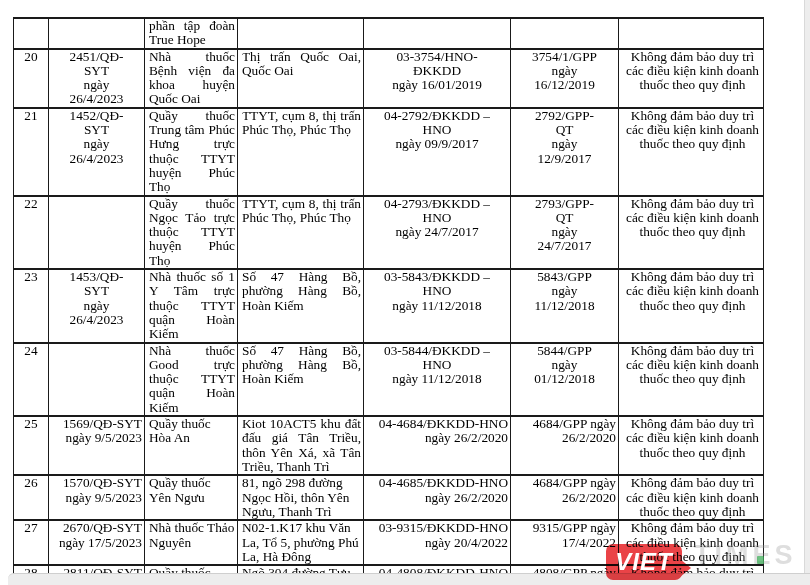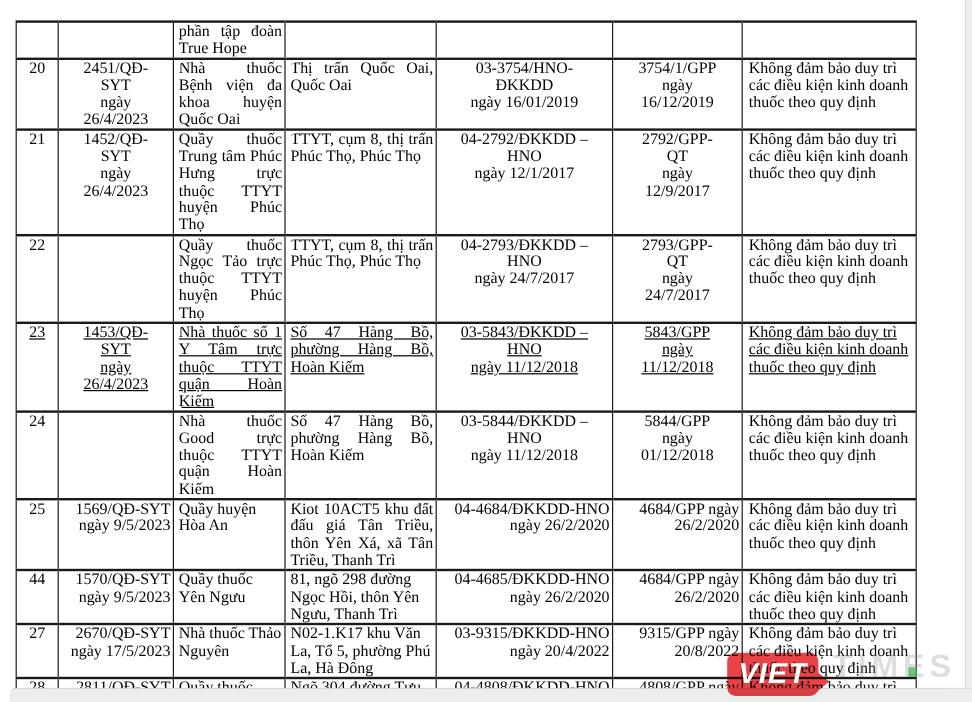--- a/index.html
+++ b/index.html
@@ -18,27 +18,27 @@
     font-size:13.3px;line-height:14.3px;color:#000;
     overflow:hidden;word-break:normal;hyphens:none;
   }
   .c-no{text-align:center;padding:0 1px;margin-top:22px;}
   .c-dec,.c-dk,.c-gpp{white-space:pre-line;}
   .grp-a .c-dec,.grp-a .c-dk,.grp-a .c-gpp{text-align:center;padding:0 18px;}
   .grp-b .c-dec,.grp-b .c-dk,.grp-b .c-gpp{text-align:right;padding:0 2px 0 5px;}
   .r0 .c-name,
   .grp-a .c-name,.grp-a .c-addr,
   .r6 .c-addr{text-align:justify;text-justify:inter-word;border-radius:12px;}
-  .c-rsn{text-align:left;padding-left:5px;}
+  .c-rsn{text-align:center;padding-left:5px;}
   
   .r0 td{height:26px;}
   .r1 td{height:41px;}
   .r2 td{height:70px;}
   .r3 td{height:57px;}
-  .r4 td{height:55px;text-decoration:underline;}
+  .r4 td{height:55px;}
   .r5 td{height:45px;}
   .r6 td{height:53px;}
   .r7 td{height:43px;}
   .r8 td{height:43px;}
   .r9 td{height:41px;}
 
   
   .right-strip{
     position:absolute;right:0;top:0;width:5px;height:585px;
     background:#ededed;border-left:1px solid #d9d9d9;
@@ -112,21 +112,21 @@
 16/12/2019</td>
         <td class="c-rsn">Không đảm bảo duy trì các điều kiện kinh doanh thuốc theo quy định</td>
       </tr>
       <tr class="r2 grp-a">
         <td class="c-no">21</td>
         <td class="c-dec">1452/QĐ-SYT
 ngày 26/4/2023</td>
         <td class="c-name">Quầy thuốc Trung tâm Phúc Hưng trực thuộc TTYT huyện Phúc Thọ</td>
         <td class="c-addr">TTYT, cụm 8, thị trấn Phúc Thọ, Phúc Thọ</td>
         <td class="c-dk">04-2792/ĐKKDD – HNO
-ngày 12/1/2017</td>
+ngày 09/9/2017</td>
         <td class="c-gpp">2792/GPP-QT
 ngày 12/9/2017</td>
         <td class="c-rsn">Không đảm bảo duy trì các điều kiện kinh doanh thuốc theo quy định</td>
       </tr>
       <tr class="r3 grp-a">
         <td class="c-no">22</td>
         <td class="c-dec"></td>
         <td class="c-name">Quầy thuốc Ngọc Tảo trực thuộc TTYT huyện Phúc Thọ</td>
         <td class="c-addr">TTYT, cụm 8, thị trấn Phúc Thọ, Phúc Thọ</td>
         <td class="c-dk">04-2793/ĐKKDD – HNO
@@ -155,50 +155,50 @@
         <td class="c-dk">03-5844/ĐKKDD – HNO
 ngày 11/12/2018</td>
         <td class="c-gpp">5844/GPP ngày
 01/12/2018</td>
         <td class="c-rsn">Không đảm bảo duy trì các điều kiện kinh doanh thuốc theo quy định</td>
       </tr>
       <tr class="r6 grp-b">
         <td class="c-no">25</td>
         <td class="c-dec">1569/QĐ-SYT
 ngày 9/5/2023</td>
-        <td class="c-name">Quầy huyện Hòa An</td>
+        <td class="c-name">Quầy thuốc Hòa An</td>
         <td class="c-addr">Kiot 10ACT5 khu đất đấu giá Tân Triều, thôn Yên Xá, xã Tân Triều, Thanh Trì</td>
         <td class="c-dk">04-4684/ĐKKDD-HNO
 ngày 26/2/2020</td>
         <td class="c-gpp">4684/GPP ngày
 26/2/2020</td>
         <td class="c-rsn">Không đảm bảo duy trì các điều kiện kinh doanh thuốc theo quy định</td>
       </tr>
       <tr class="r7 grp-b">
-        <td class="c-no">44</td>
+        <td class="c-no">26</td>
         <td class="c-dec">1570/QĐ-SYT
 ngày 9/5/2023</td>
         <td class="c-name">Quầy thuốc Yên Ngưu</td>
         <td class="c-addr">81, ngõ 298 đường Ngọc Hồi, thôn Yên Ngưu, Thanh Trì</td>
         <td class="c-dk">04-4685/ĐKKDD-HNO
 ngày 26/2/2020</td>
         <td class="c-gpp">4684/GPP ngày
 26/2/2020</td>
         <td class="c-rsn">Không đảm bảo duy trì các điều kiện kinh doanh thuốc theo quy định</td>
       </tr>
       <tr class="r8 grp-b">
         <td class="c-no">27</td>
         <td class="c-dec">2670/QĐ-SYT
 ngày 17/5/2023</td>
         <td class="c-name">Nhà thuốc Thảo Nguyên</td>
         <td class="c-addr">N02-1.K17 khu Văn La, Tổ 5, phường Phú La, Hà Đông</td>
         <td class="c-dk">03-9315/ĐKKDD-HNO
 ngày 20/4/2022</td>
         <td class="c-gpp">9315/GPP ngày
-20/8/2022</td>
+17/4/2022</td>
         <td class="c-rsn">Không đảm bảo duy trì các điều kiện kinh doanh thuốc theo quy định</td>
       </tr>
       <tr class="r9 grp-b">
         <td class="c-no">28</td>
         <td class="c-dec">2811/QĐ-SYT
 ngày 12/6/2023</td>
         <td class="c-name">Quầy thuốc Linh Phượng</td>
         <td class="c-addr">Ngõ 304 đường Tựu Liệt, xã Tam Hiệp, Thanh Trì</td>
         <td class="c-dk">04-4808/ĐKKDD-HNO
 ngày 21/5/2020</td>

